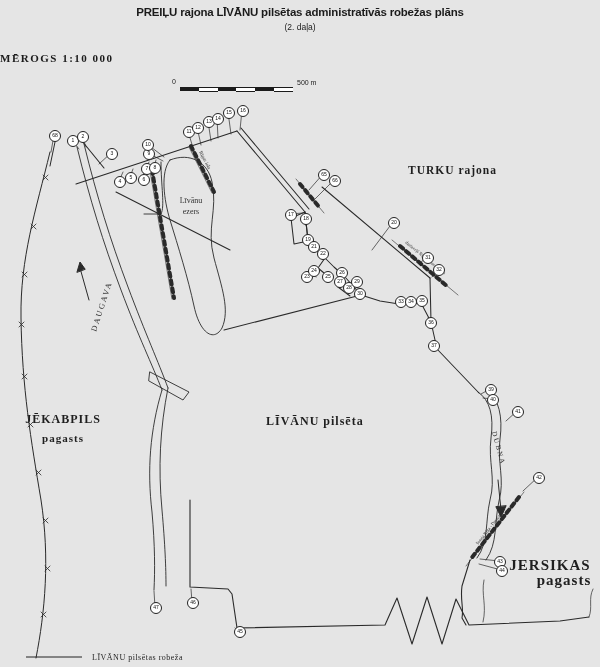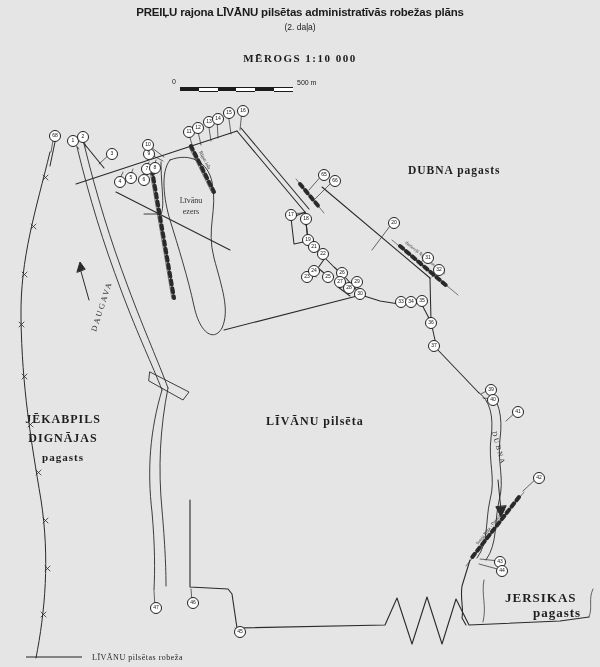--- a/index.html
+++ b/index.html
@@ -13,38 +13,38 @@
   .title-main{
     left:0;right:0;top:6px;text-align:center;
     font-family:"Liberation Sans",sans-serif;font-weight:bold;
     font-size:11.5px;letter-spacing:-0.2px;color:#1b1b1b;
   }
   .title-part{
     left:0;right:0;top:22px;text-align:center;
     font-family:"Liberation Sans",sans-serif;font-size:8.5px;color:#1b1b1b;
   }
   .title-scale{
-    left:0;right:0;top:52px;text-align:center;
+    left:0;right:0;top:52px;text-align:left;
     font-family:"Liberation Serif",serif;font-weight:bold;
     font-size:11px;letter-spacing:1.5px;color:#1b1b1b;
   }
   
   .sb-num{font-family:"Liberation Sans",sans-serif;font-size:7px;color:#1b1b1b;}
   .sb-left{left:172px;top:78px;}
   .sb-right{left:297px;top:79px;}
   .sb-bar{left:180px;top:87px;width:113px;height:4px;border-top:1.2px solid #1b1b1b;font-size:0;}
   .sb-seg{display:inline-block;height:3px;width:18.8px;vertical-align:top;}
   .sb-b{background:#1b1b1b;} .sb-w{background:#fff;border-bottom:0.8px solid #1b1b1b;}
   
   .region{font-family:"Liberation Serif",serif;font-weight:bold;color:#1f1f1f;white-space:nowrap;}
   .lbl-turku{left:408px;top:164px;font-size:11.5px;letter-spacing:1px;}
   .lbl-livanu{left:266px;top:414px;font-size:12px;letter-spacing:1px;}
   .lbl-jek{left:8px;top:410px;width:110px;text-align:center;font-size:12px;letter-spacing:1px;line-height:19px;}
   .lbl-jek .sm{font-size:11px;}
-  .lbl-jer{left:505px;top:590px;width:90px;text-align:left;font-size:13px;letter-spacing:1px;line-height:15px;}
+  .lbl-jer{left:505px;top:558px;width:90px;text-align:center;font-size:15px;letter-spacing:1px;line-height:15px;}
   .lbl-lake{left:168px;top:195px;width:46px;text-align:center;font-weight:normal;font-size:8px;line-height:11px;color:#333;}
   
   .legend-row{left:26px;font-size:8px;color:#1f1f1f;white-space:nowrap;font-family:"Liberation Serif",serif;}
   .lg1{top:626px;} .lg2{top:646px;margin-top:6px;}
   .legend-sample{display:inline-block;width:56px;height:8px;vertical-align:middle;margin-right:10px;}
   .legend-label{vertical-align:middle;letter-spacing:0.5px;}
   
   .pt{
     position:absolute;width:10px;height:10px;margin-left:-5px;margin-top:-5px;
     border:0.9px solid #222;border-radius:50%;background:#fff;
@@ -273,25 +273,24 @@
       <div class="pt" style="left: 492px; top: 399px;">40</div>
       <div class="pt" style="left: 517px; top: 411px;">41</div>
       <div class="pt" style="left: 538px; top: 477px;">42</div>
       <div class="pt" style="left: 499px; top: 561px;">43</div>
       <div class="pt" style="left: 501px; top: 570px;">44</div>
       <div class="pt" style="left: 239px; top: 631px;">45</div>
       <div class="pt" style="left: 192px; top: 602px;">46</div>
       <div class="pt" style="left: 155px; top: 607px;">47</div>
     </div>
 
-  <div class="abs region lbl-turku">DUBNA pagasts</div>
+  <div class="abs region lbl-turku">TURKU rajona</div>
   <div class="abs region lbl-livanu">LĪVĀNU pilsēta</div>
   <div class="abs region lbl-jek">
     <div>JĒKABPILS</div>
-    <div>DIGNĀJAS</div>
     <div class="sm">pagasts</div>
   </div>
   <div class="abs region lbl-jer">
     <div>JERSIKAS</div>
     <div style="padding-left:28px;">pagasts</div>
   </div>
   <div class="abs region lbl-lake">
     <div>Līvānu</div>
     <div>ezers</div>
   </div>

